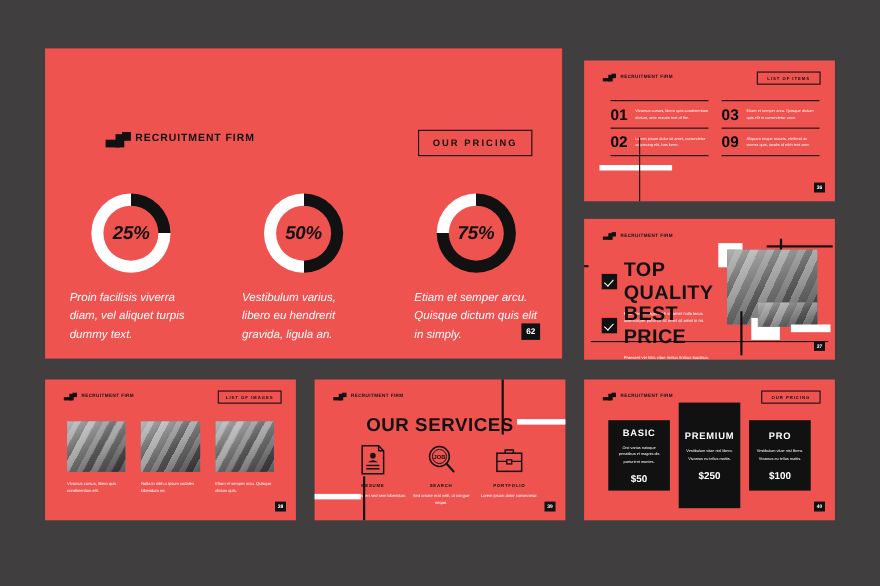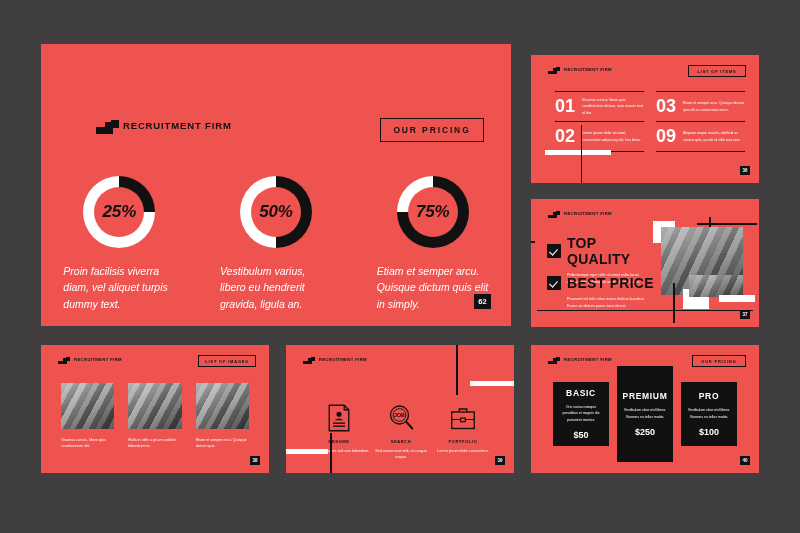--- a/index.html
+++ b/index.html
@@ -63,21 +63,21 @@
   #slide2 .logo-mark i.b { left:4.5px; top:1px; width:4.5px; height:6px; }
   #slide2 .logo-mark i.c { left:8px; top:0; width:4px; height:4px; }
   #slide2 .logo-txt { font-size:4.2px; }
   #slide2 .pill { position:absolute; right:13px; top:10px; width:58px; height:12px; font-size:3.9px; border-width:.9px; }
 
   .items { position:absolute; left:24px; right:14px; top:36px; display:flex; gap:12px; }
   .icol { flex:1; }
   .item { display:flex; align-items:center; gap:7px; padding:4px 0;
           border-top:.8px solid #111; }
   .icol .item:last-child { border-bottom:.8px solid #111; }
-  .item .num { color:#ffffff; font-weight:bold; font-size:18px; flex:none; }
+  .item .num { color:#000000; font-weight:bold; font-size:14px; flex:none; }
   .item .txt { color:#fff; font-size:3.6px; line-height:1.7; }
   #slide2 .deco-wbar { position:absolute; left:14px; bottom:28px; width:66px; height:5px; background:#fff; }
   #slide2 .deco-vline { position:absolute; left:50px; top:70px; bottom:-8px; width:1.4px; background:#111; }
   #slide2 .badge { right:9px; bottom:8px; width:10px; height:9px; font-size:4.5px; }
 
   
   #slide3 { left:531px; top:199px; width:228px; height:128px; }
   #slide3 .logo { position:absolute; left:17px; top:12px; }
   #slide3 .logo-mark { width:12px; height:7px; }
   #slide3 .logo-mark i.a { left:0; top:3.5px; width:7px; height:3.5px; }
@@ -87,21 +87,21 @@
 
   .feat { position:absolute; left:16px; width:108px; }
   .feat.f1 { top:36px; }
   .feat.f2 { top:76px; }
   .feat-head { display:flex; align-items:center; gap:6px; }
   .chk { width:14px; height:14px; background:#111; flex:none; position:relative; }
   .chk::after {
     content:""; position:absolute; left:4px; top:3px; width:4px; height:7px;
     border:solid #fff; border-width:0 1.8px 1.8px 0; transform:rotate(42deg);
   }
-  .feat-title { color:#111; font-weight:bold; font-size:14px; letter-spacing:.02em; }
+  .feat-title { color:#111; font-weight:bold; font-size:18px; letter-spacing:.02em; }
   .feat-body { color:#fff; font-size:3.8px; line-height:1.8; margin-top:5px; margin-left:20px; }
 
   .collage { position:absolute; right:4px; top:14px; width:112px; height:108px; }
   .ph { position:absolute; background:
       repeating-linear-gradient(115deg,#6e6e6e 0 7px,#888 7px 13px,#5a5a5a 13px 19px,#9a9a9a 19px 26px),
       linear-gradient(160deg,#b9b9b9,#4a4a4a);
       background-blend-mode:overlay; }
   .ph-main { left:18px; top:14px; width:82px; height:68px; }
   .ph-small { left:46px; top:62px; width:54px; height:22px; }
   .wfr { position:absolute; background:#fff; }
@@ -325,20 +325,21 @@
 
   <div class="slide" id="slide5">
     <div class="logo">
       <span class="logo-mark">
           <i class="a"></i>
           <i class="b"></i>
           <i class="c"></i>
         </span>
       <span class="logo-txt">RECRUITMENT FIRM</span>
     </div>
+    <div class="svc-title">OUR SERVICES</div>
 
     <div class="svcs">
       <div class="svc">
         <svg class="svc-ic" viewBox="0 0 40 40">
           <path d="M7 3 h20 l6 6 v28 h-26 z" fill="none" stroke="#111" stroke-width="1.8"></path>
           <path d="M27 3 v6 h6" fill="none" stroke="#111" stroke-width="1.8"></path>
           <circle cx="20" cy="15" r="3.4" fill="#111"></circle>
           <path d="M14 23 q6 -5 12 0 z" fill="#111"></path>
           <rect x="12" y="26" width="16" height="1.8" fill="#111"></rect>
           <rect x="12" y="30" width="16" height="1.8" fill="#111"></rect>

